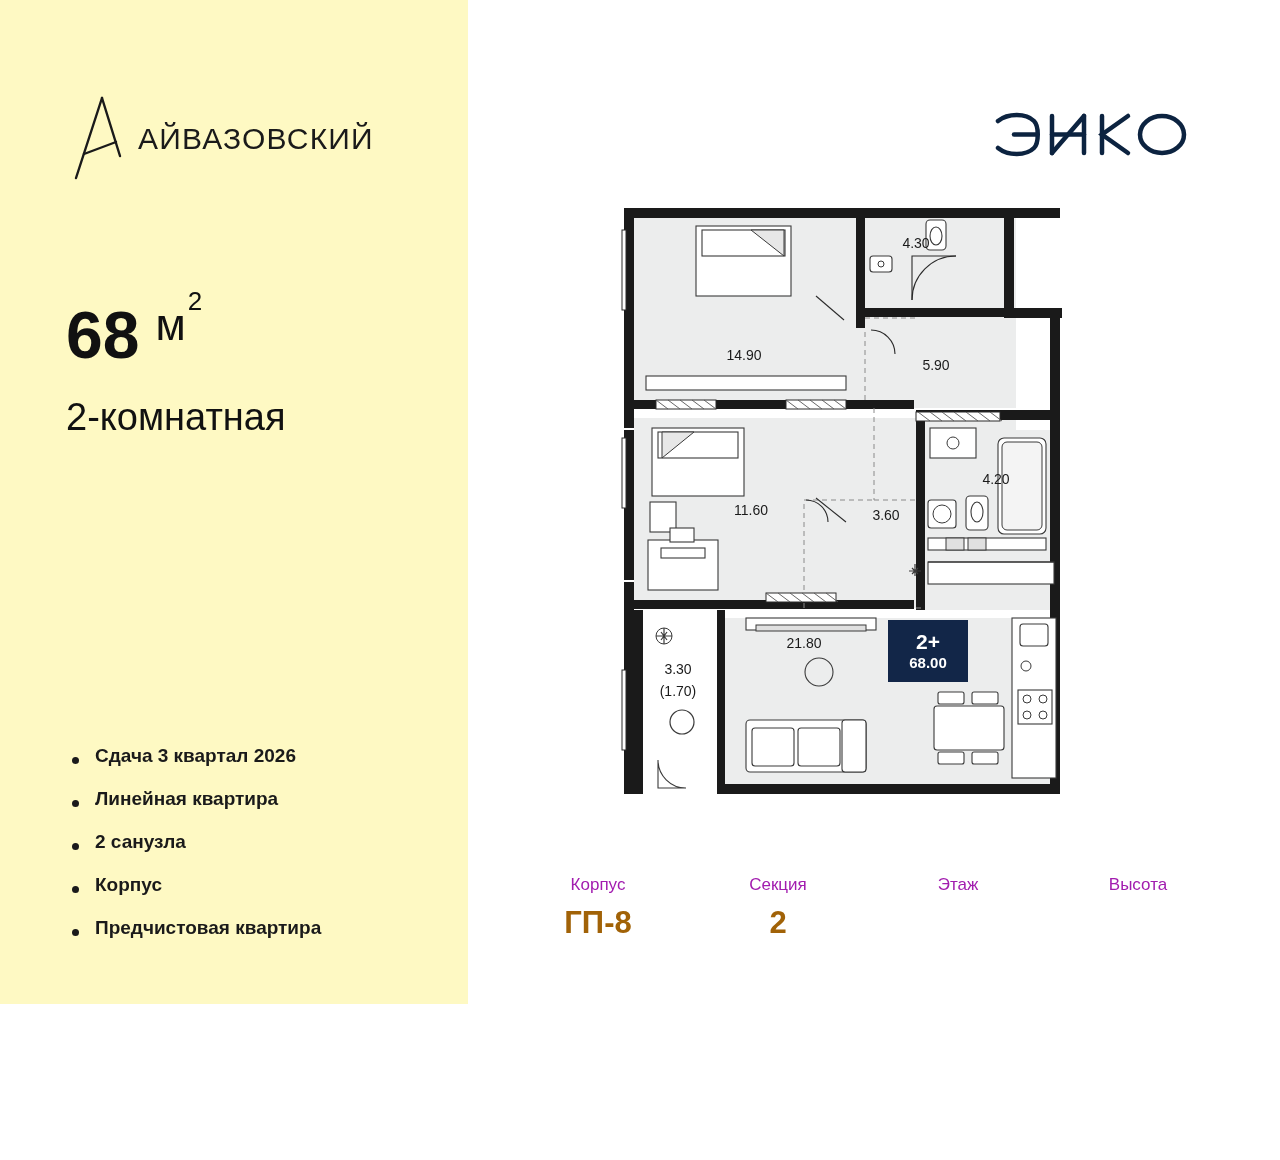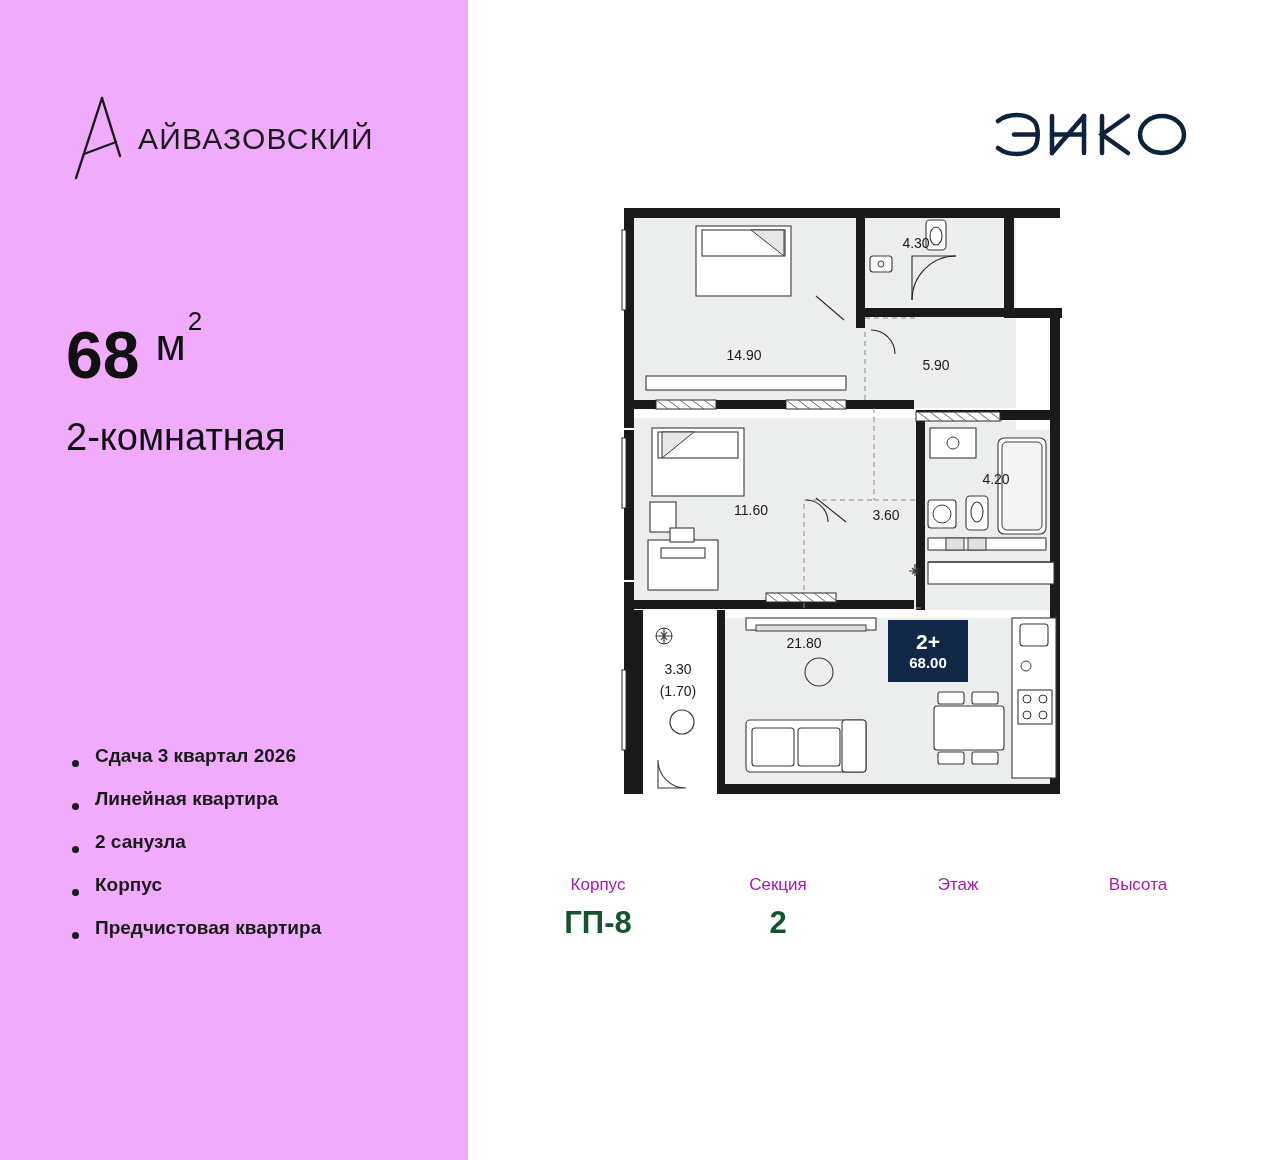--- a/index.html
+++ b/index.html
@@ -8,22 +8,22 @@
     width: 1280px; height: 1160px;
     font-family: "Liberation Sans", sans-serif;
     background: #ffffff;
     overflow: hidden;
     position: relative;
   }
   .page { width: 1280px; height: 1160px; position: relative; display: flex; }
 
   
   .left-panel {
-    width: 468px; height: 1160px;
-    background: #f0abfc;
+    width: 468px; height: 1004px;
+    background: #fef9c3;
     position: relative;
     flex: 0 0 468px;
   }
   .logo-block {
     position: absolute;
     left: 72px; top: 96px;
     display: flex; align-items: center;
   }
   .logo-mark { width: 52px; height: 86px; position: relative; flex: 0 0 52px; }
   .logo-text {
@@ -31,34 +31,34 @@
     color: #1a1a1a;
   }
   .logo-line1 {
     font-size: 30px; letter-spacing: 1.2px; font-weight: 400; line-height: 1.25;
     white-space: nowrap;
   }
   .logo-line2 {
     font-size: 30px; letter-spacing: 5px; font-weight: 400; line-height: 1.25;
   }
 
-  .area-block { position: absolute; left: 66px; top: 322px; }
+  .area-block { position: absolute; left: 66px; top: 302px; }
   .area-value {
     font-size: 66px; font-weight: 700; color: #111; line-height: 1;
     display: flex; align-items: flex-start;
   }
   .area-unit { font-size: 44px; font-weight: 400; margin-left: 16px; position: relative; }
   .area-sup { font-size: 26px; vertical-align: super; position: relative; top: -14px; left: 2px; }
   .rooms-label {
     font-size: 38px; font-weight: 400; color: #111; margin-top: 30px; line-height: 1;
   }
 
   .features { position: absolute; left: 72px; top: 745px; }
   .feature {
-    display: flex; align-items: flex-end;
+    display: flex; align-items: center;
     margin-bottom: 21px;
     font-size: 19px; font-weight: 700; color: #1a1a1a;
   }
   .bullet {
     width: 7px; height: 7px; border-radius: 50%;
     background: #1a1a1a; margin-right: 16px; margin-top: 9px; flex: 0 0 7px;
   }
 
   
   .right-panel {
@@ -90,21 +90,21 @@
 
   
   .specs {
     position: absolute;
     left: 40px; top: 875px;
     width: 720px;
     display: flex;
   }
   .spec { text-align: center; flex: 1; }
   .spec-label { font-size: 17px; color: #a21caf; font-weight: 400; margin-bottom: 10px; }
-  .spec-value { font-size: 31px; font-weight: 700; color: #14532d; }
+  .spec-value { font-size: 31px; font-weight: 700; color: #a16207; }
 </style>
 </head>
 <body>
 
 <div class="page">
 
   <div class="left-panel">
 
     <div class="logo-block">
       <div class="logo-mark">

